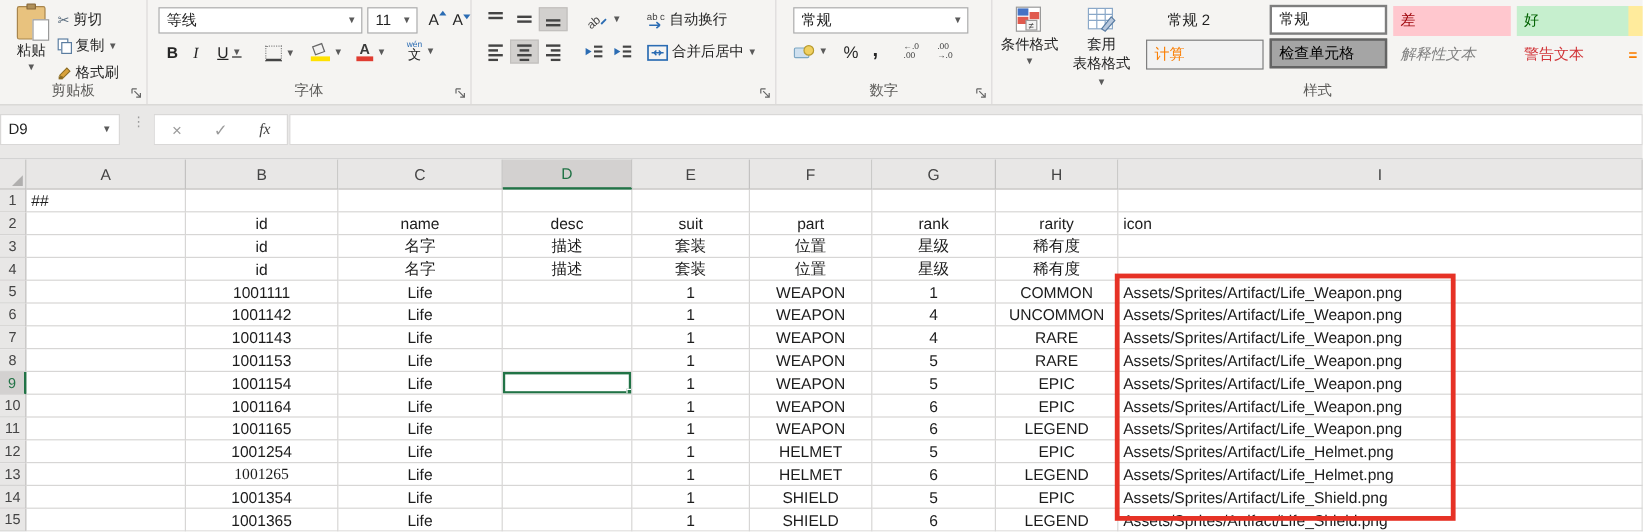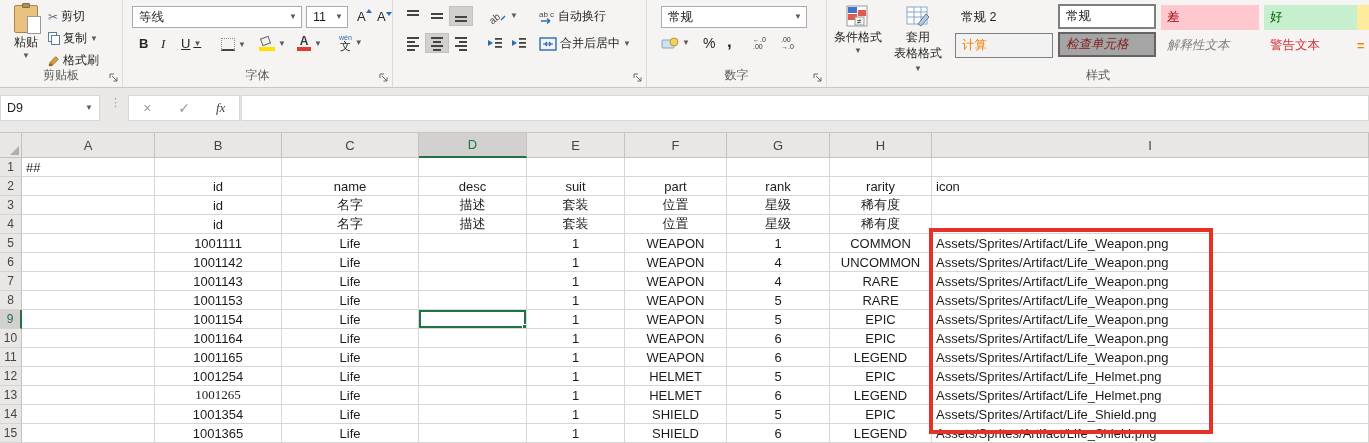--- a/index.html
+++ b/index.html
@@ -73,21 +73,21 @@
   
   .cf-btn { position:absolute; display:flex; flex-direction:column; align-items:center;
     font-size:12px; color:#262626; cursor:pointer; gap:2px; text-align:center; line-height:1.15; }
   .gallery-cell { position:absolute; width:98px; height:25px; font-size:12.5px;
     display:flex; align-items:center; padding:0 6px; cursor:pointer; background:transparent;
     color:#1f1f1f; white-space:nowrap; overflow:hidden; }
   .s-normal-sel { background:#fff; border:2px solid #7e7e7e; }
   .s-bad  { background:#ffc7ce; color:#9c0006; }
   .s-good { background:#c6efce; color:#006100; }
   .s-calc { background:#f2f2f2; border:1px solid #7f7f7f; color:#fa7d00; }
-  .s-check { background:#a5a5a5; border:2px solid #646464; color:#7f1d1d;font-style:italic; }
+  .s-check { background:#a5a5a5; border:2px solid #646464; color:#000000; }
   .s-expl { color:#7f7f7f; font-style:italic; }
   .s-warn { color:#d13438; }
   .s-part-top { background:#ffeb9c; border:none; width:12px; padding:0; }
   .s-part-bot { color:#fa7d00; width:12px; padding:0; font-weight:bold; }
 
   
   .fbar { position:absolute; left:0; top:88px; width:1369px; height:45px;
     background:#e9e8e7; border-bottom:1px solid #c6c6c6; }
   .namebox { position:absolute; left:0; top:7px; width:100px; height:26px; background:#fff;
     border:1px solid #d9d8d7; display:flex; align-items:center; justify-content:space-between;
@@ -358,21 +358,21 @@
       </div>
       <div class="cf-btn" style="left:62px;top:5px;width:58px;">
         <svg width="24" height="24">
             <rect x="1" y="2" width="20" height="17" fill="#fff" stroke="#8aa8c8"></rect>
             <path d="M1 7 H21 M1 12 H21 M8 2 V19 M15 2 V19" stroke="#8aa8c8"></path>
             <path d="M12 19 L20 9 L23 12 L15 21 Z" fill="#b8c8dd" stroke="#5a7da3"></path>
           </svg>
         <span>套用</span>
         <span><span>表格格式</span> <span class="dd">▼</span></span>
       </div>
-      <div class="gallery-cell" style="left:128px;top:5px;">常规 2</div>
+      <div class="gallery-cell" style="left:140px;top:5px;">常规 2</div>
       <div class="gallery-cell s-normal-sel" style="left:231px;top:4px;">常规</div>
       <div class="gallery-cell s-bad" style="left:334px;top:5px;">差</div>
       <div class="gallery-cell s-good" style="left:437px;top:5px;">好</div>
       <div class="gallery-cell s-part-top" style="left:530px;top:5px;"></div>
       <div class="gallery-cell s-calc" style="left:128px;top:33px;">计算</div>
       <div class="gallery-cell s-check" style="left:231px;top:32px;">检查单元格</div>
       <div class="gallery-cell s-expl" style="left:334px;top:33px;">解释性文本</div>
       <div class="gallery-cell s-warn" style="left:437px;top:33px;">警告文本</div>
       <div class="gallery-cell s-part-bot" style="left:530px;top:33px;">=</div>
       <div class="glabel">样式</div>

